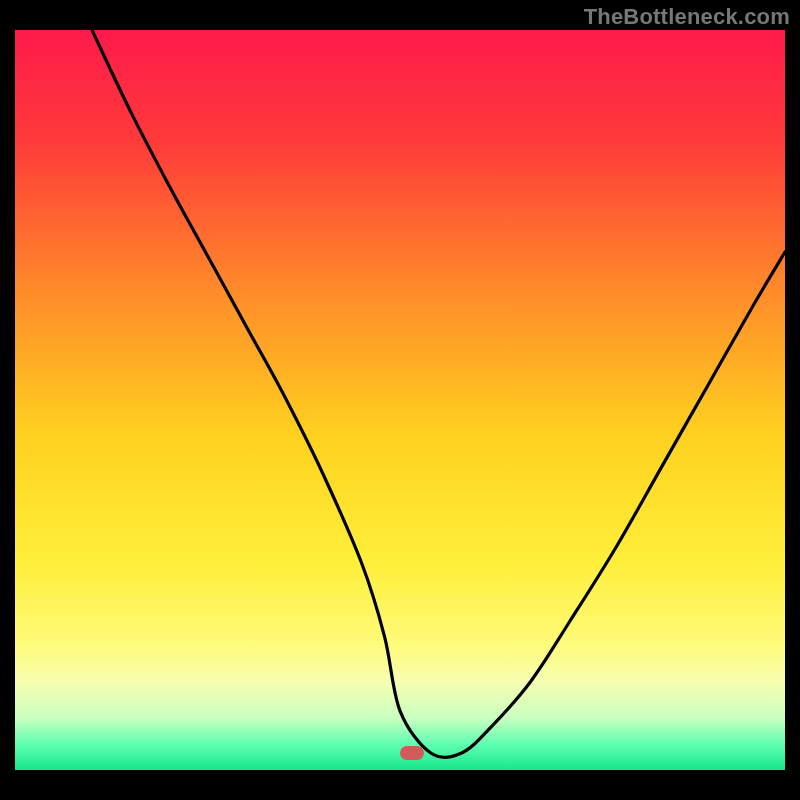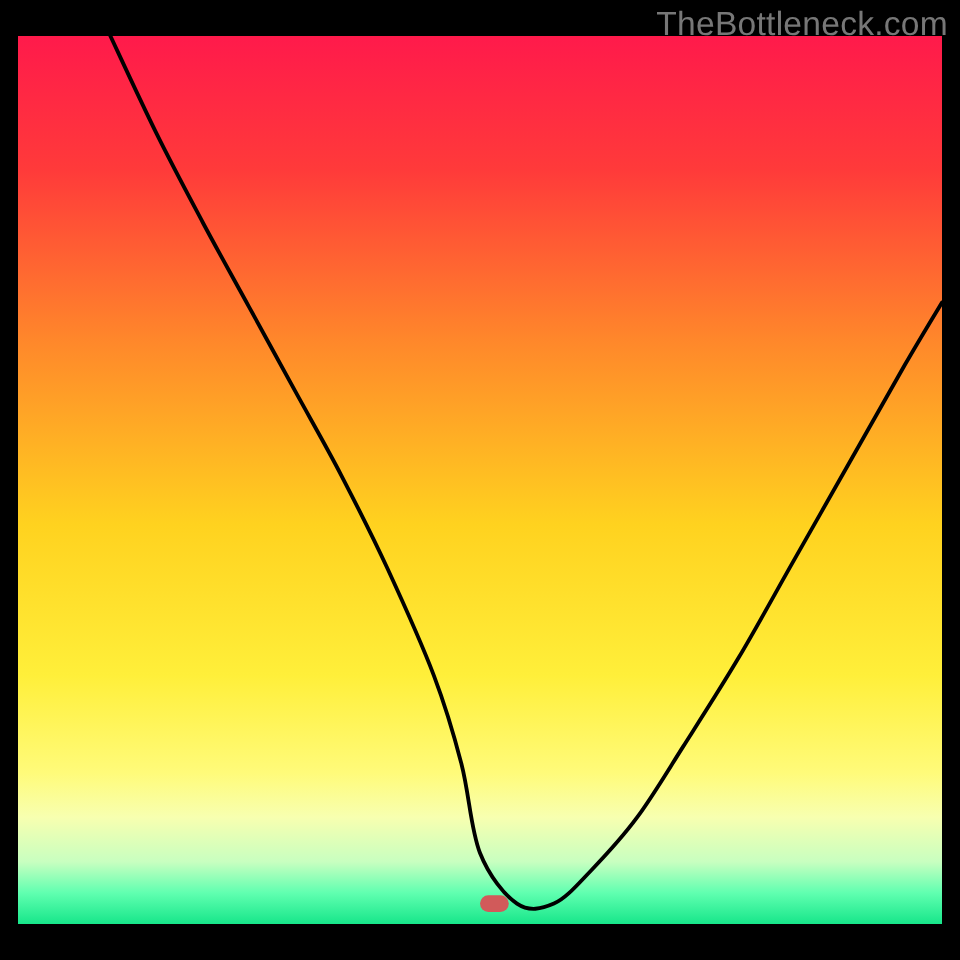--- a/index.html
+++ b/index.html
@@ -15,22 +15,22 @@
     width: 800px;
     height: 800px;
     background: #000;
   }
   .watermark {
     position: absolute;
     top: 4px;
     right: 10px;
     color: #777;
     font-family: Arial, Helvetica, sans-serif;
-    font-size: 28px;
-    font-weight: 400;
+    font-size: 22px;
+    font-weight: 700;
     letter-spacing: 0.2px;
     z-index: 10;
   }
   .plot-area {
     position: absolute;
     left: 15px;
     top: 30px;
     width: 770px;
     height: 740px;
     overflow: hidden;

